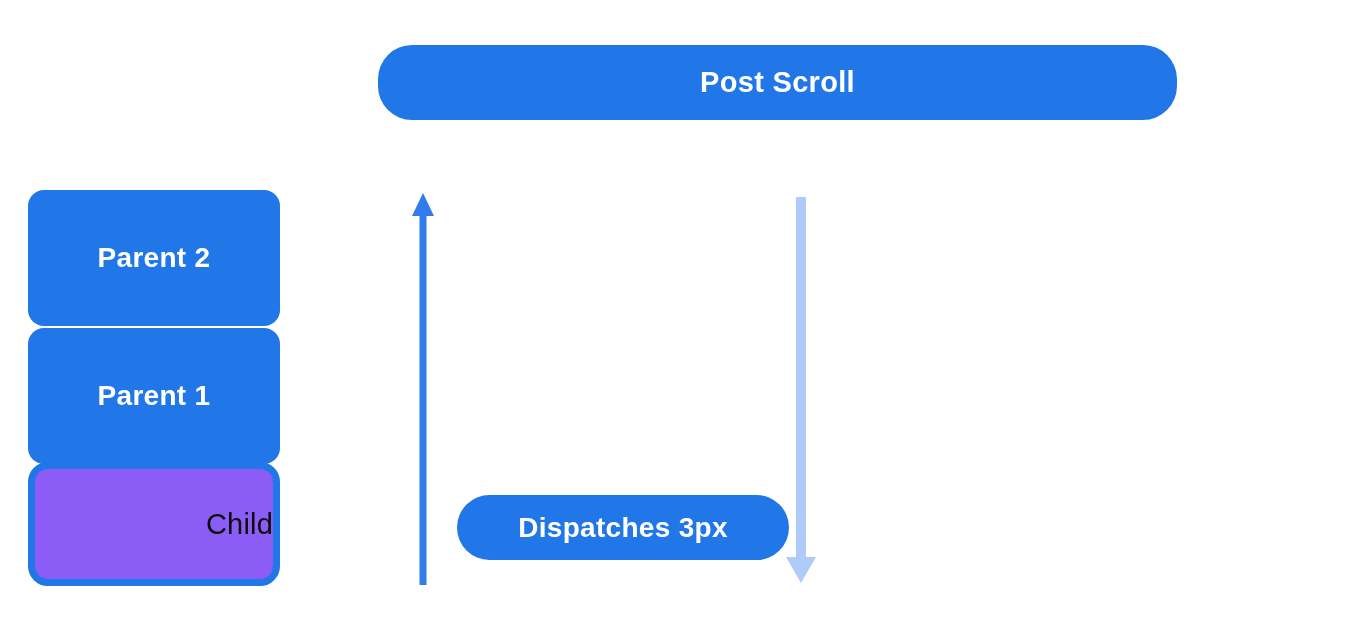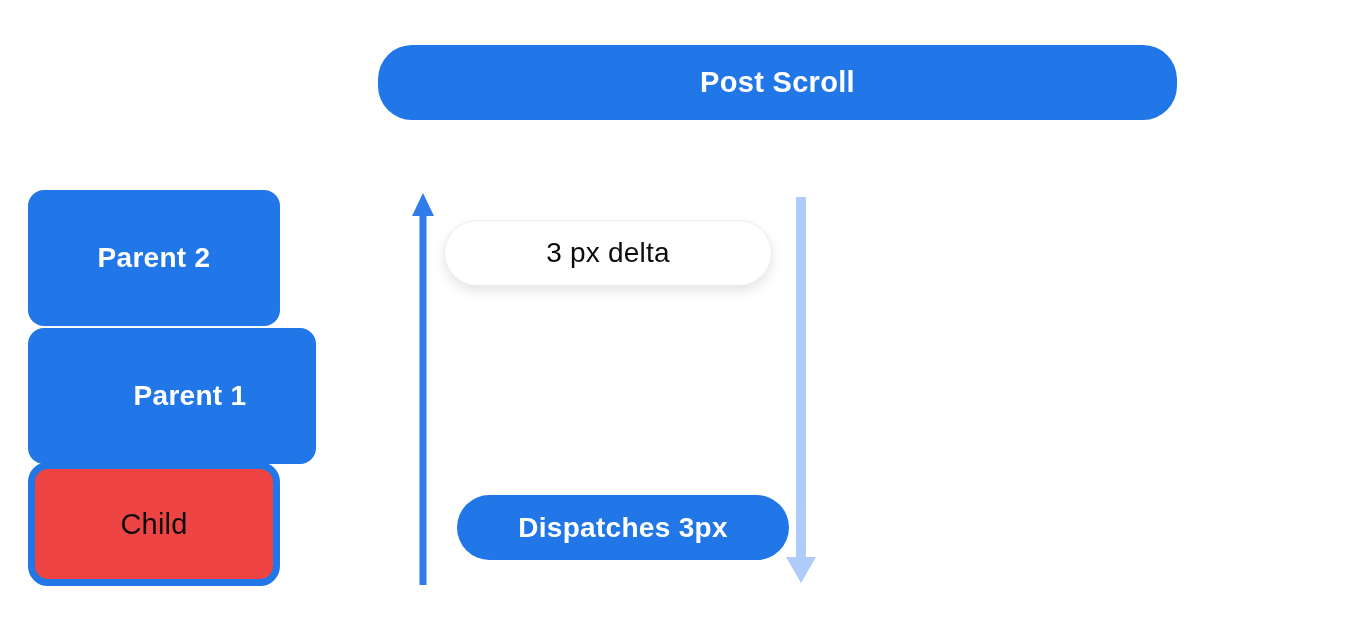--- a/index.html
+++ b/index.html
@@ -36,29 +36,29 @@
     width: 252px; height: 136px;
     background: var(--primary-blue, #2176e8);
     border-radius: 16px;
     display: flex; align-items: center; justify-content: center;
   }
   .node-box span {
     color: var(--text-on-blue, #ffffff);
     font-size: 28px; font-weight: 700; letter-spacing: 0.3px;
   }
   .parent2-box { top: 190px; }
-  .parent1-box { top: 328px; padding-left: 36px; }
+  .parent1-box { top: 328px; }
   .child-box {
     left: 28px; top: 462px;
     width: 252px; height: 124px;
-    background: #ef4444;
+    background: #8b5cf6;
     border: 7px solid var(--primary-blue, #2176e8);
     border-radius: 20px;
     box-sizing: border-box;
-    display: flex; align-items: center; justify-content: center;
+    display: flex; align-items: center; justify-content: flex-end;
   }
   .child-box span {
     color: var(--text-dark, #0c0c0c);
     font-size: 29px; font-weight: 500; letter-spacing: 0.2px;
   }
 
   
   .arrows-svg {
     left: 0; top: 0;
     width: 1346px; height: 624px;
@@ -121,21 +121,18 @@
       <rect x="419.5" y="212" width="7" height="373" fill="#2f7cea"></rect>
       <polygon points="412,216 434,216 423,193" fill="#2f7cea"></polygon>
     </g>
 
     <g>
       <rect x="796" y="197" width="10" height="362" fill="#aecbfa"></rect>
       <polygon points="786,557 816,557 801,583" fill="#aecbfa"></polygon>
     </g>
   </svg>
 
-  <div class="abs delta-pill">
-    <span>3 px delta</span>
-  </div>
 
   <div class="abs dispatch-pill">
     <span>Dispatches 3px</span>
   </div>
 
 </div>
 
 </body></html>

